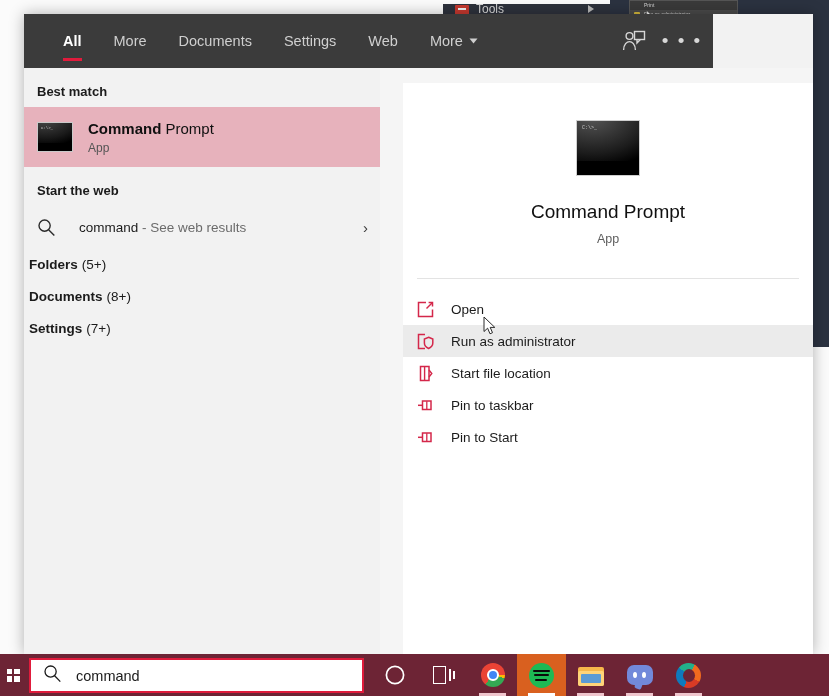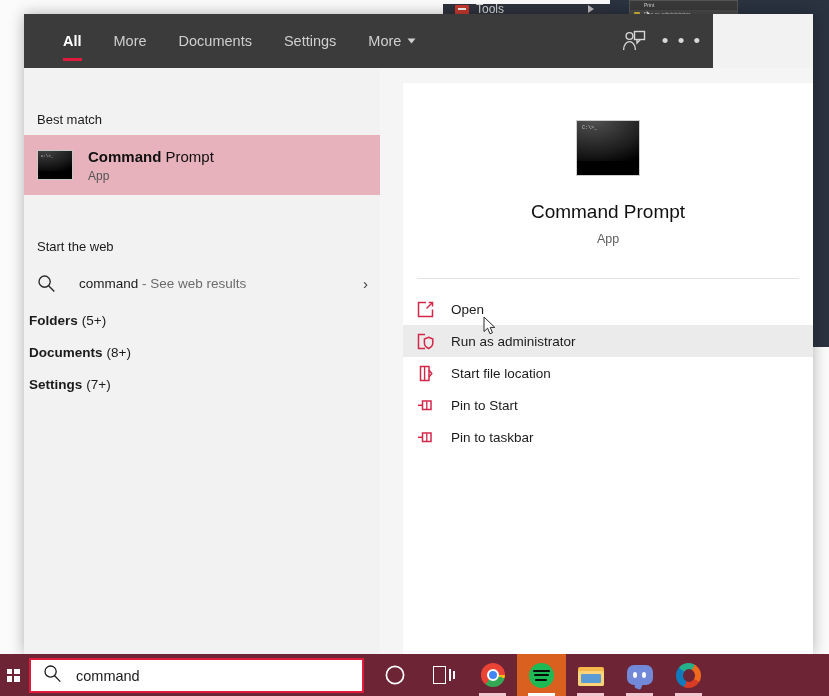--- a/index.html
+++ b/index.html
@@ -83,21 +83,21 @@
   .hdr-right { position: absolute; right: 18px; top: 0; height: 54px; display: flex; align-items: center; gap: 22px; }
   .hdr-icon { width: 26px; height: 26px; display: flex; align-items: center; justify-content: center; color: #d6d6d6; }
   .dots { color: #d8d8d8; font-size: 19px; letter-spacing: 2px; line-height: 10px; }
 
   
   .left-col {
     position: absolute; left: 0; top: 54px; width: 356px; height: 586px;
     background: #f2f2f2;
   }
   .section-hd {
-    padding: 16px 0 8px 13px; font-size: 13px; color: #1b1b1b; font-weight: normal; margin-top: 28px;
+    padding: 16px 0 8px 13px; font-size: 13px; color: #1b1b1b; font-weight: bold;
   }
   .best-row {
     position: relative; height: 60px; background: #e7b2bc; display: flex; align-items: center; padding-left: 13px;
   }
   .cmd-thumb {
     width: 36px; height: 30px; background: #000; border: 1px solid #c9c9c9; position: relative; overflow: hidden; flex: none;
   }
   .cmd-thumb .glow {
     position: absolute; left: -6px; top: -10px; width: 52px; height: 30px;
     background: radial-gradient(ellipse at 25% 20%, #4a4a4a 0%, #1a1a1a 55%, #000 80%);
@@ -238,20 +238,23 @@
           <span class="underline"></span>
         </div>
         <div class="tab">
           <span>More</span>
         </div>
         <div class="tab">
           <span>Documents</span>
         </div>
         <div class="tab">
           <span>Settings</span>
+        </div>
+        <div class="tab">
+          <span>Web</span>
         </div>
         <div class="tab">
           <span>More</span>
           <span class="caret"></span>
         </div>
       </div>
       <div class="hdr-right">
         <div class="hdr-icon">
           <svg width="24" height="22" viewBox="0 0 24 22">
             <circle cx="7.5" cy="6" r="3.4" fill="none" stroke="#d6d6d6" stroke-width="1.4"></circle>
@@ -360,32 +363,32 @@
           </div>
 
           <div class="action">
             <span class="act-ico">
               <svg width="19" height="15" viewBox="0 0 19 15">
                 <rect x="5.5" y="3" width="8.5" height="8.5" fill="none" stroke="#d4274a" stroke-width="1.5"></rect>
                 <line x1="1" y1="7.3" x2="5.5" y2="7.3" stroke="#d4274a" stroke-width="1.5"></line>
                 <line x1="9.8" y1="3.2" x2="9.8" y2="11.3" stroke="#d4274a" stroke-width="1.3"></line>
               </svg>
             </span>
-            <span class="act-label">Pin to Start</span>
+            <span class="act-label">Pin to taskbar</span>
           </div>
 
           <div class="action">
             <span class="act-ico">
               <svg width="19" height="15" viewBox="0 0 19 15">
                 <rect x="5.5" y="3" width="8.5" height="8.5" fill="none" stroke="#d4274a" stroke-width="1.5"></rect>
                 <line x1="1" y1="7.3" x2="5.5" y2="7.3" stroke="#d4274a" stroke-width="1.5"></line>
                 <line x1="9.8" y1="3.2" x2="9.8" y2="11.3" stroke="#d4274a" stroke-width="1.3"></line>
               </svg>
             </span>
-            <span class="act-label">Pin to taskbar</span>
+            <span class="act-label">Pin to Start</span>
           </div>
 
         </div>
       </div>
     </div>
   </div>
 
   <svg class="cursor" style="left:483px; top:316px;" viewBox="0 0 14 20">
     <path d="M1 1 L1 15.5 L4.6 12.2 L7 17.8 L9.5 16.7 L7.2 11.4 L11.8 11.4 Z" fill="#ffffff" stroke="#2b2b2b" stroke-width="1"></path>
   </svg>

